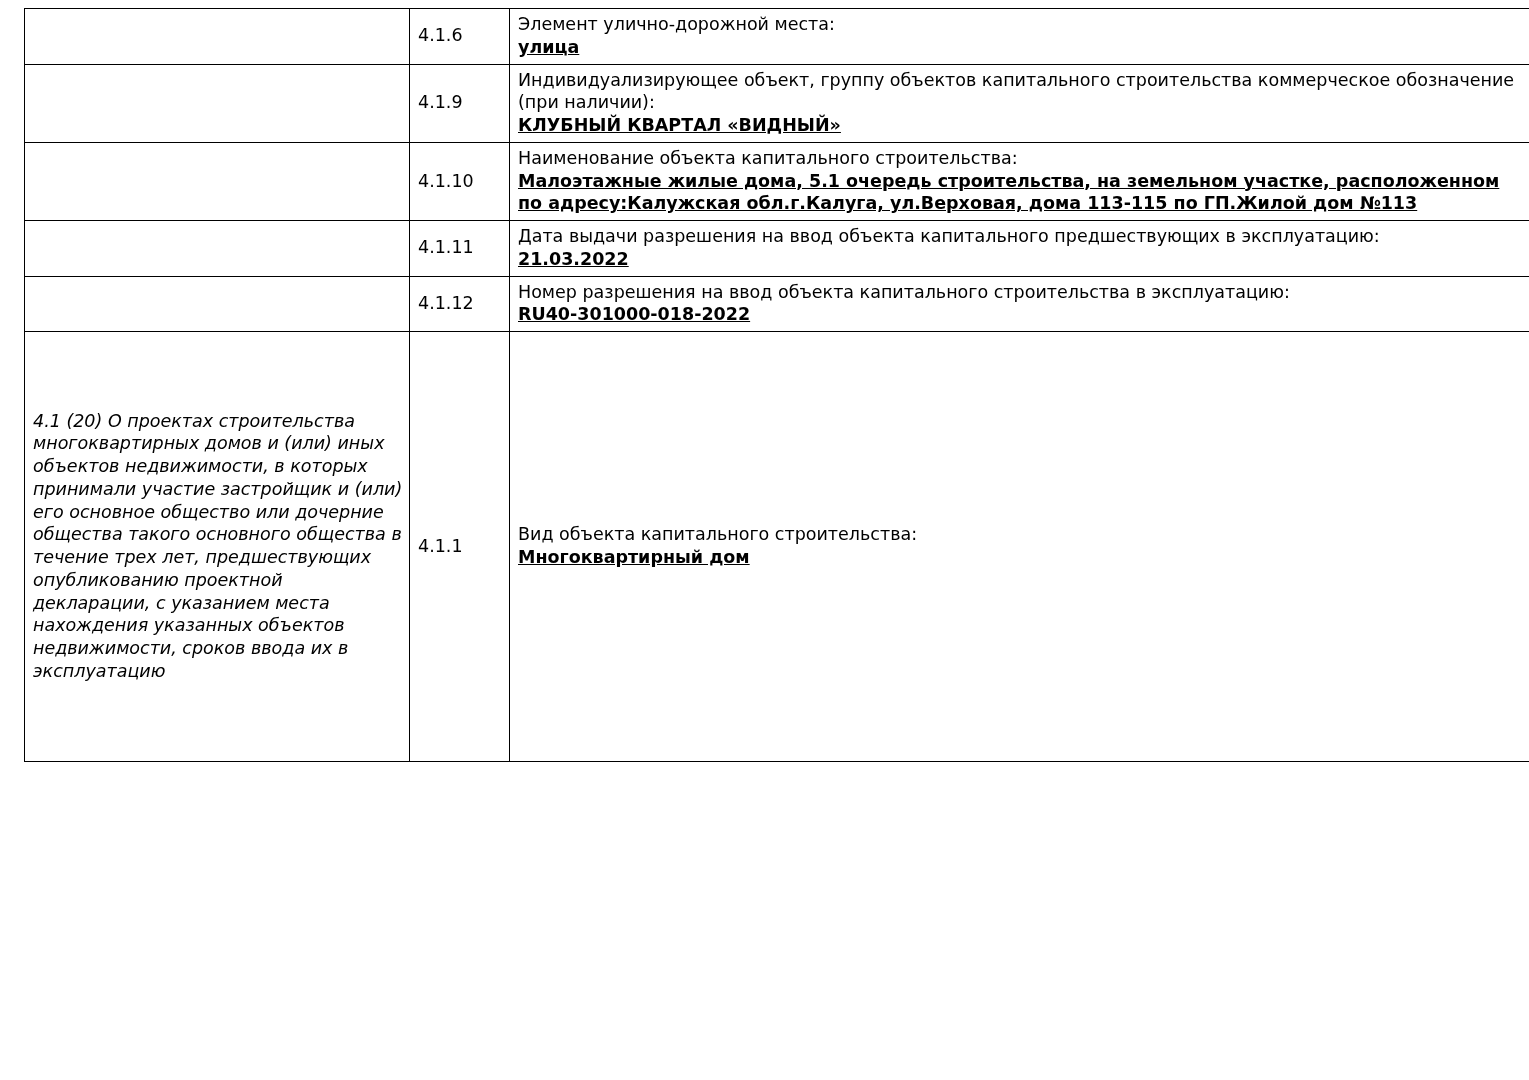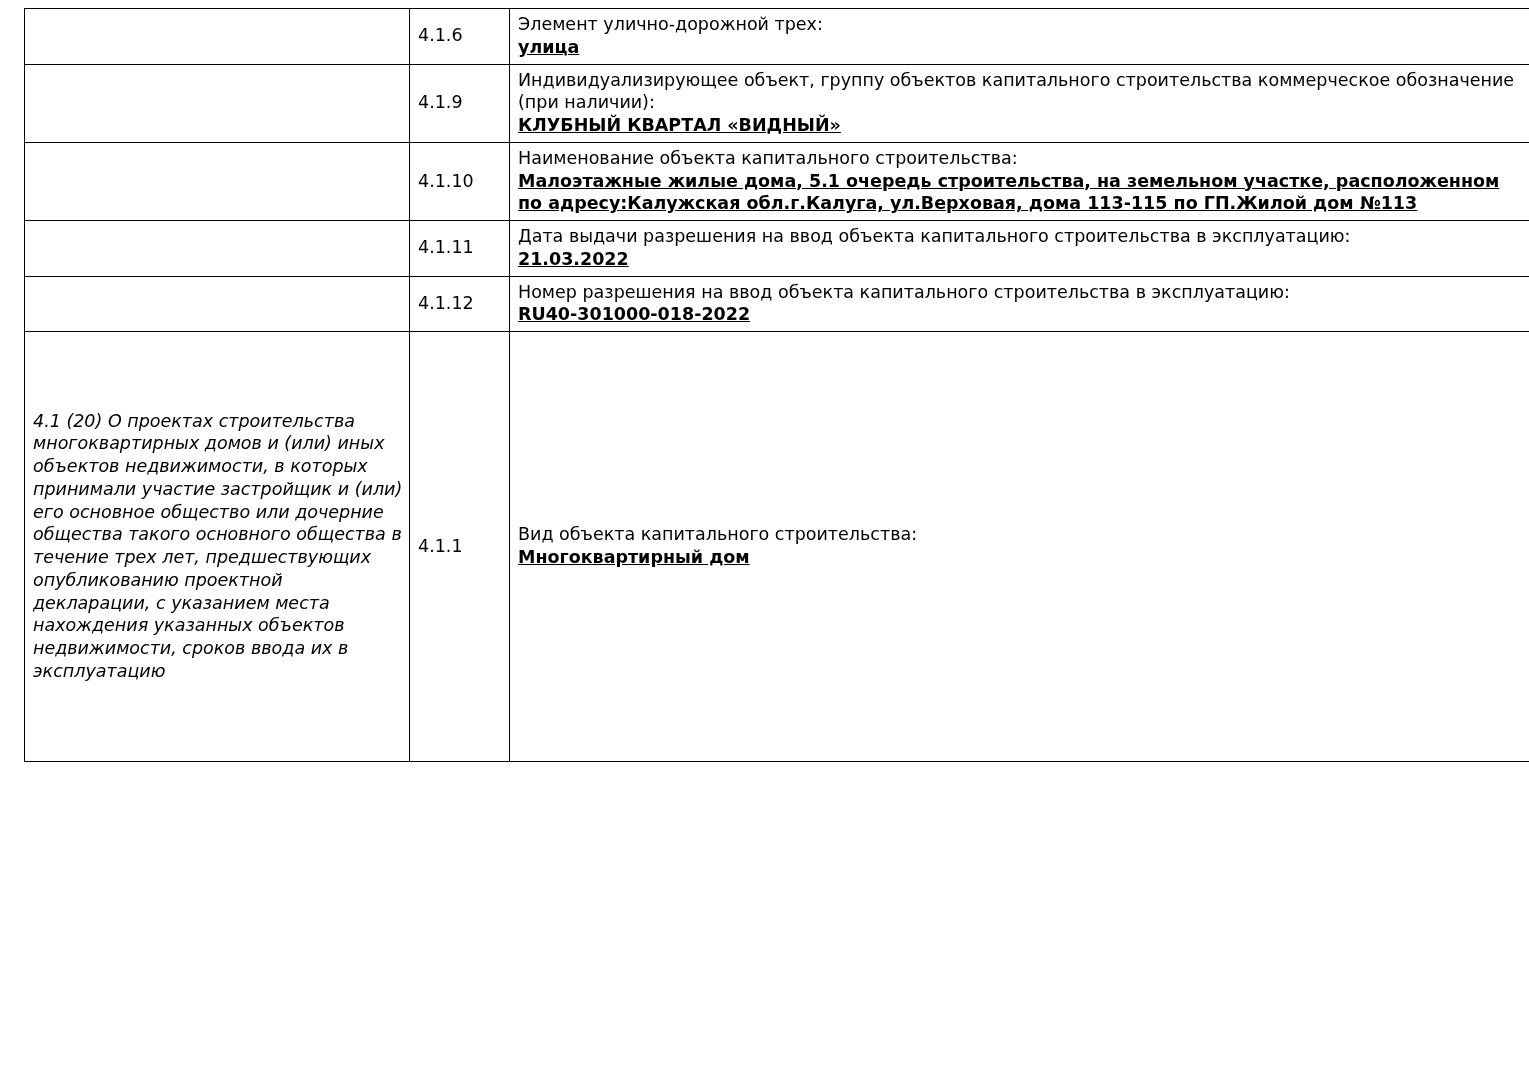--- a/index.html
+++ b/index.html
@@ -72,21 +72,21 @@
     <colgroup>
       <col class="c-label">
       <col class="c-num">
       <col class="c-body">
     </colgroup>
     <tbody>
       <tr>
         <td class="label-cell empty-cell"></td>
         <td class="num-cell">4.1.6</td>
         <td class="body-cell">
-          <span class="caption">Элемент улично-дорожной трех:</span>
+          <span class="caption">Элемент улично-дорожной места:</span>
           <span class="value">улица</span>
         </td>
       </tr>
 
 
 
       <tr>
         <td class="label-cell empty-cell"></td>
         <td class="num-cell">4.1.9</td>
         <td class="body-cell">
@@ -101,21 +101,21 @@
         <td class="body-cell">
           <span class="caption">Наименование объекта капитального строительства:</span>
           <span class="value">Малоэтажные жилые дома, 5.1 очередь строительства, на земельном участке, расположенном по адресу:Калужская обл.г.Калуга, ул.Верховая, дома 113-115 по ГП.Жилой дом №113</span>
         </td>
       </tr>
 
       <tr>
         <td class="label-cell empty-cell"></td>
         <td class="num-cell">4.1.11</td>
         <td class="body-cell">
-          <span class="caption">Дата выдачи разрешения на ввод объекта капитального строительства в эксплуатацию:</span>
+          <span class="caption">Дата выдачи разрешения на ввод объекта капитального предшествующих в эксплуатацию:</span>
           <span class="value">21.03.2022</span>
         </td>
       </tr>
 
       <tr>
         <td class="label-cell empty-cell"></td>
         <td class="num-cell">4.1.12</td>
         <td class="body-cell">
           <span class="caption">Номер разрешения на ввод объекта капитального строительства в эксплуатацию:</span>
           <span class="value">RU40-301000-018-2022</span>

